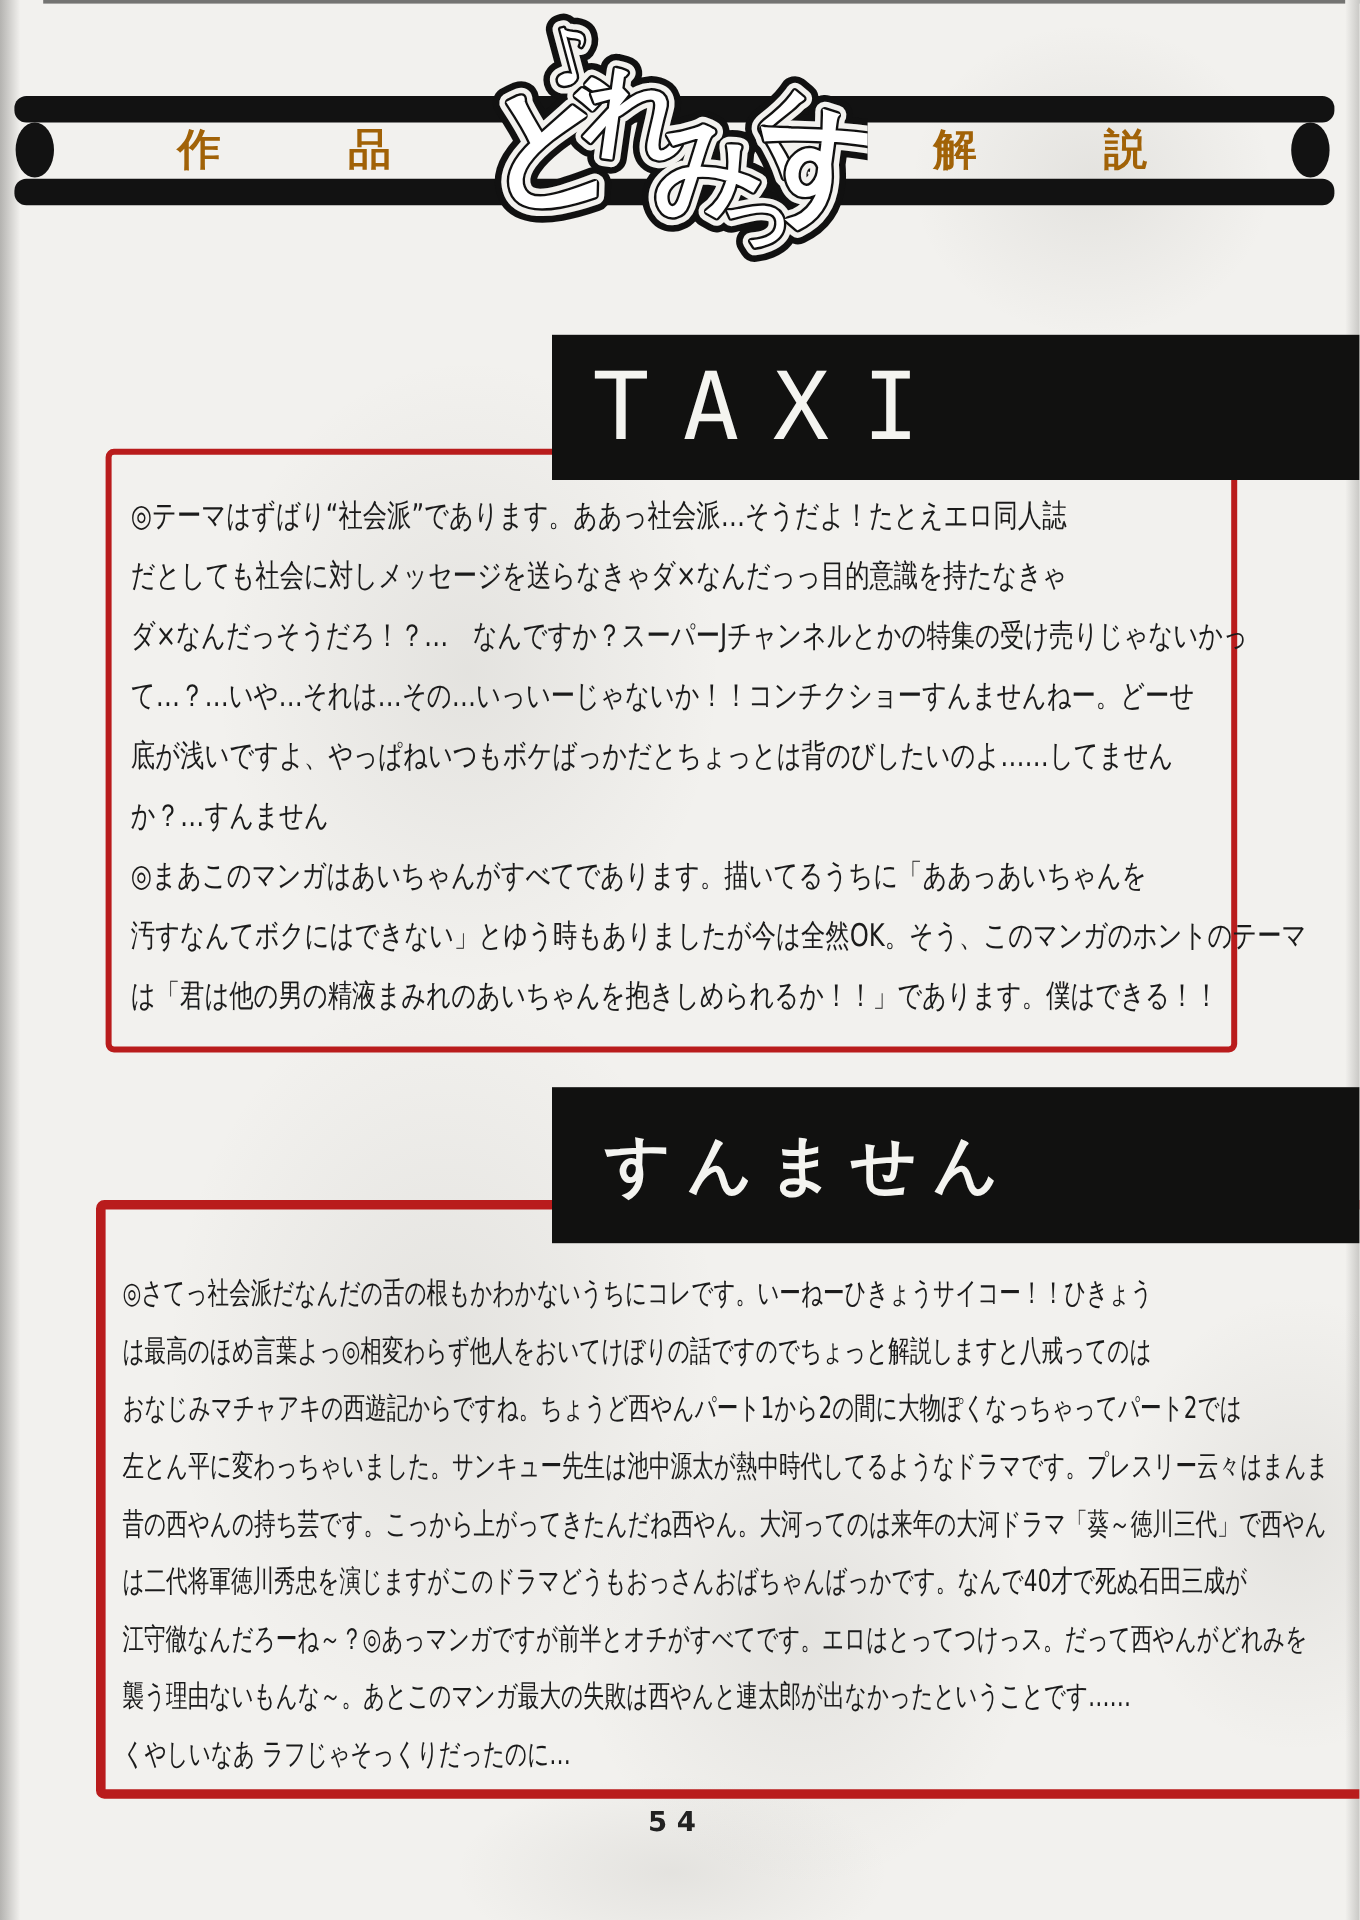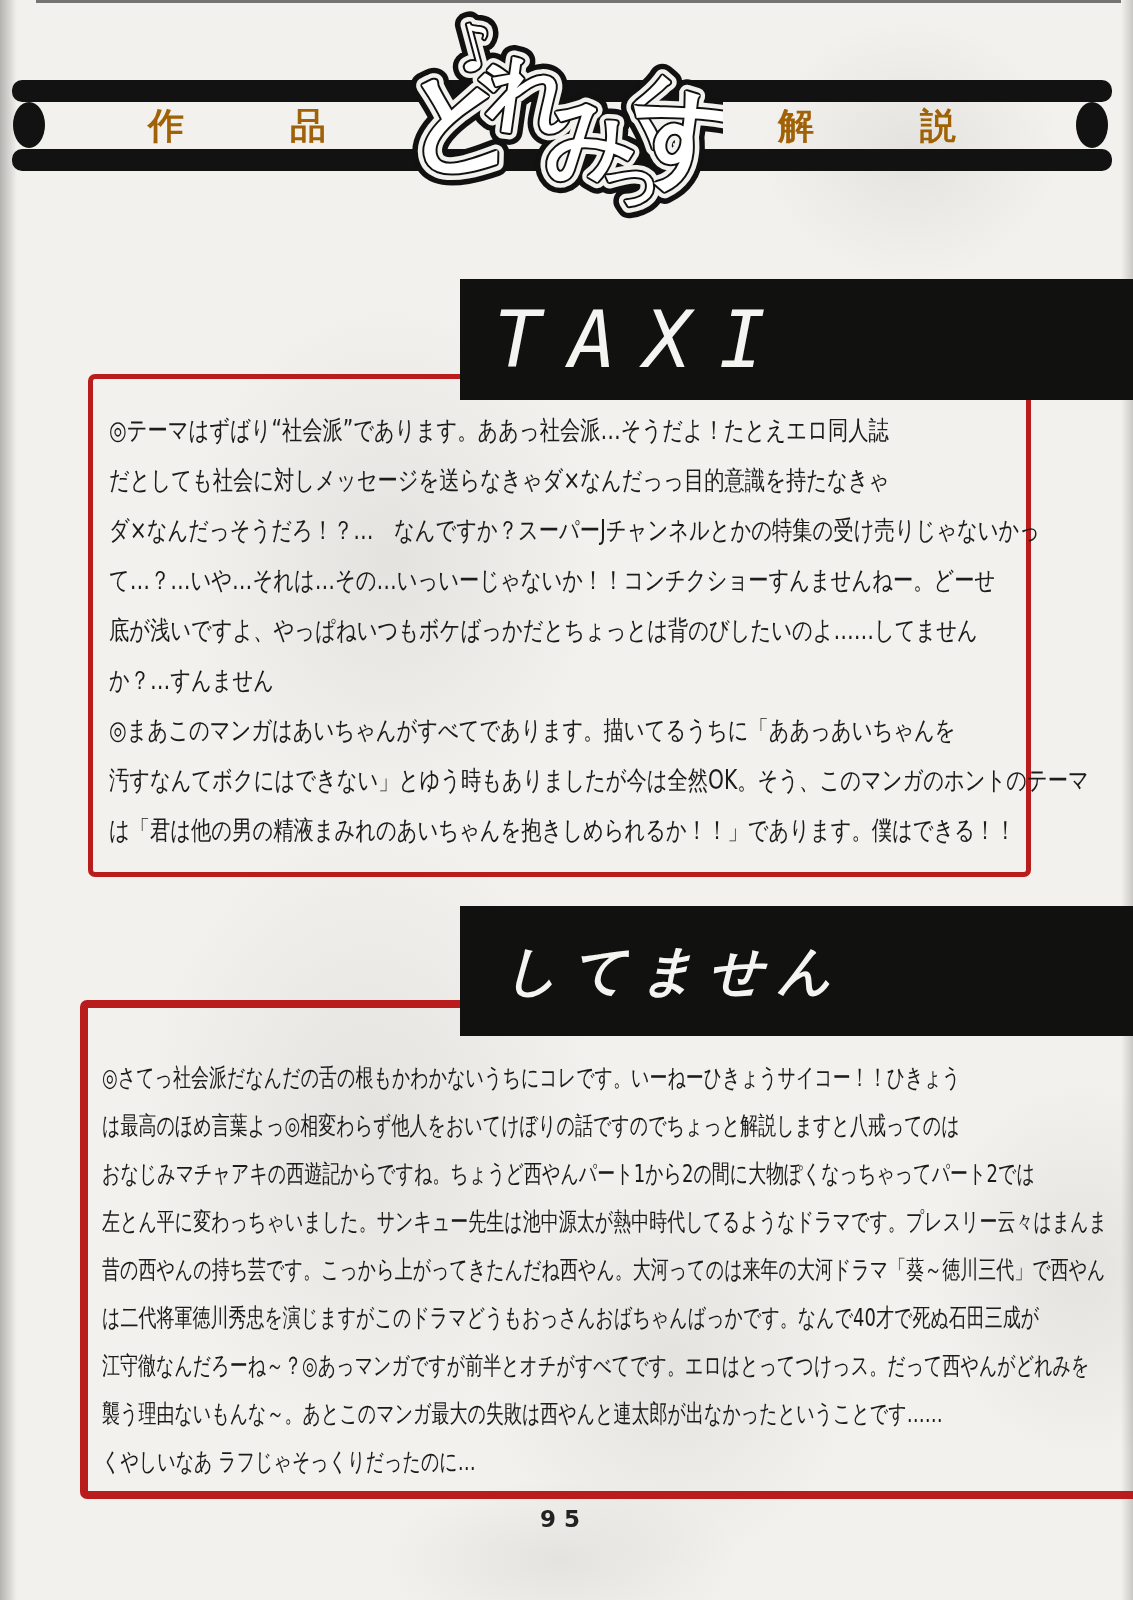--- a/index.html
+++ b/index.html
@@ -36,21 +36,21 @@
   .banner-label.left{left:148px;}
   .banner-label.right{left:778px;text-align:right;}
   .logo{position:absolute;left:393px;top:0px;}
 
   
   .heading{position:absolute;left:460px;width:661px;background:#111110;display:flex;align-items:center;color:#f4f4f0;}
   .heading-taxi{top:279px;height:121px;font-family:"DejaVu Sans Mono",monospace;
     font-size:78px;letter-spacing:28px;padding-left:34px;}
   .heading-tsuri{top:906px;height:130px;font-size:54px;font-weight:600;
     letter-spacing:13px;padding-left:44px;}
-  .heading span{white-space:nowrap;font-style:italic;}
+  .heading span{white-space:nowrap;}
 
   
   .textbox{position:absolute;background:transparent;border:5px solid #b91c1c;border-radius:7px;}
   .box1{left:88px;top:374px;width:943px;height:503px;padding:26px 8px 0 16px;box-sizing:border-box;}
   .box2{left:80px;top:1000px;width:1082px;height:499px;border-width:8px;padding:46px 2px 0 14px;box-sizing:border-box;}
   .tline{white-space:nowrap;transform-origin:0 50%;font-weight:500;color:#1b1b1b;}
   .box1 .tline{font-size:26px;line-height:50px;transform:scaleX(.78);}
   .box2 .tline{font-size:25px;line-height:48px;transform:scaleX(.72);}
 
   .pageno{position:absolute;left:540px;top:1506px;font-size:23px;font-weight:700;
@@ -134,18 +134,18 @@
     <div class="tline">は最高のほめ言葉よっ◎相変わらず他人をおいてけぼりの話ですのでちょっと解説しますと八戒ってのは</div>
     <div class="tline">おなじみマチャアキの西遊記からですね。ちょうど西やんパート1から2の間に大物ぽくなっちゃってパート2では</div>
     <div class="tline">左とん平に変わっちゃいました。サンキュー先生は池中源太が熱中時代してるようなドラマです。プレスリー云々はまんま</div>
     <div class="tline">昔の西やんの持ち芸です。こっから上がってきたんだね西やん。大河ってのは来年の大河ドラマ「葵～徳川三代」で西やん</div>
     <div class="tline">は二代将軍徳川秀忠を演じますがこのドラマどうもおっさんおばちゃんばっかです。なんで40才で死ぬ石田三成が</div>
     <div class="tline">江守徹なんだろーね～？◎あっマンガですが前半とオチがすべてです。エロはとってつけっス。だって西やんがどれみを</div>
     <div class="tline">襲う理由ないもんな～。あとこのマンガ最大の失敗は西やんと連太郎が出なかったということです……</div>
     <div class="tline">くやしいなあ ラフじゃそっくりだったのに…</div>
   </div>
   <div class="heading heading-tsuri">
-    <span>してません</span>
+    <span>すんません</span>
   </div>
 
-  <div class="pageno">95</div>
+  <div class="pageno">54</div>
 
 </div>
 
 </body></html>

